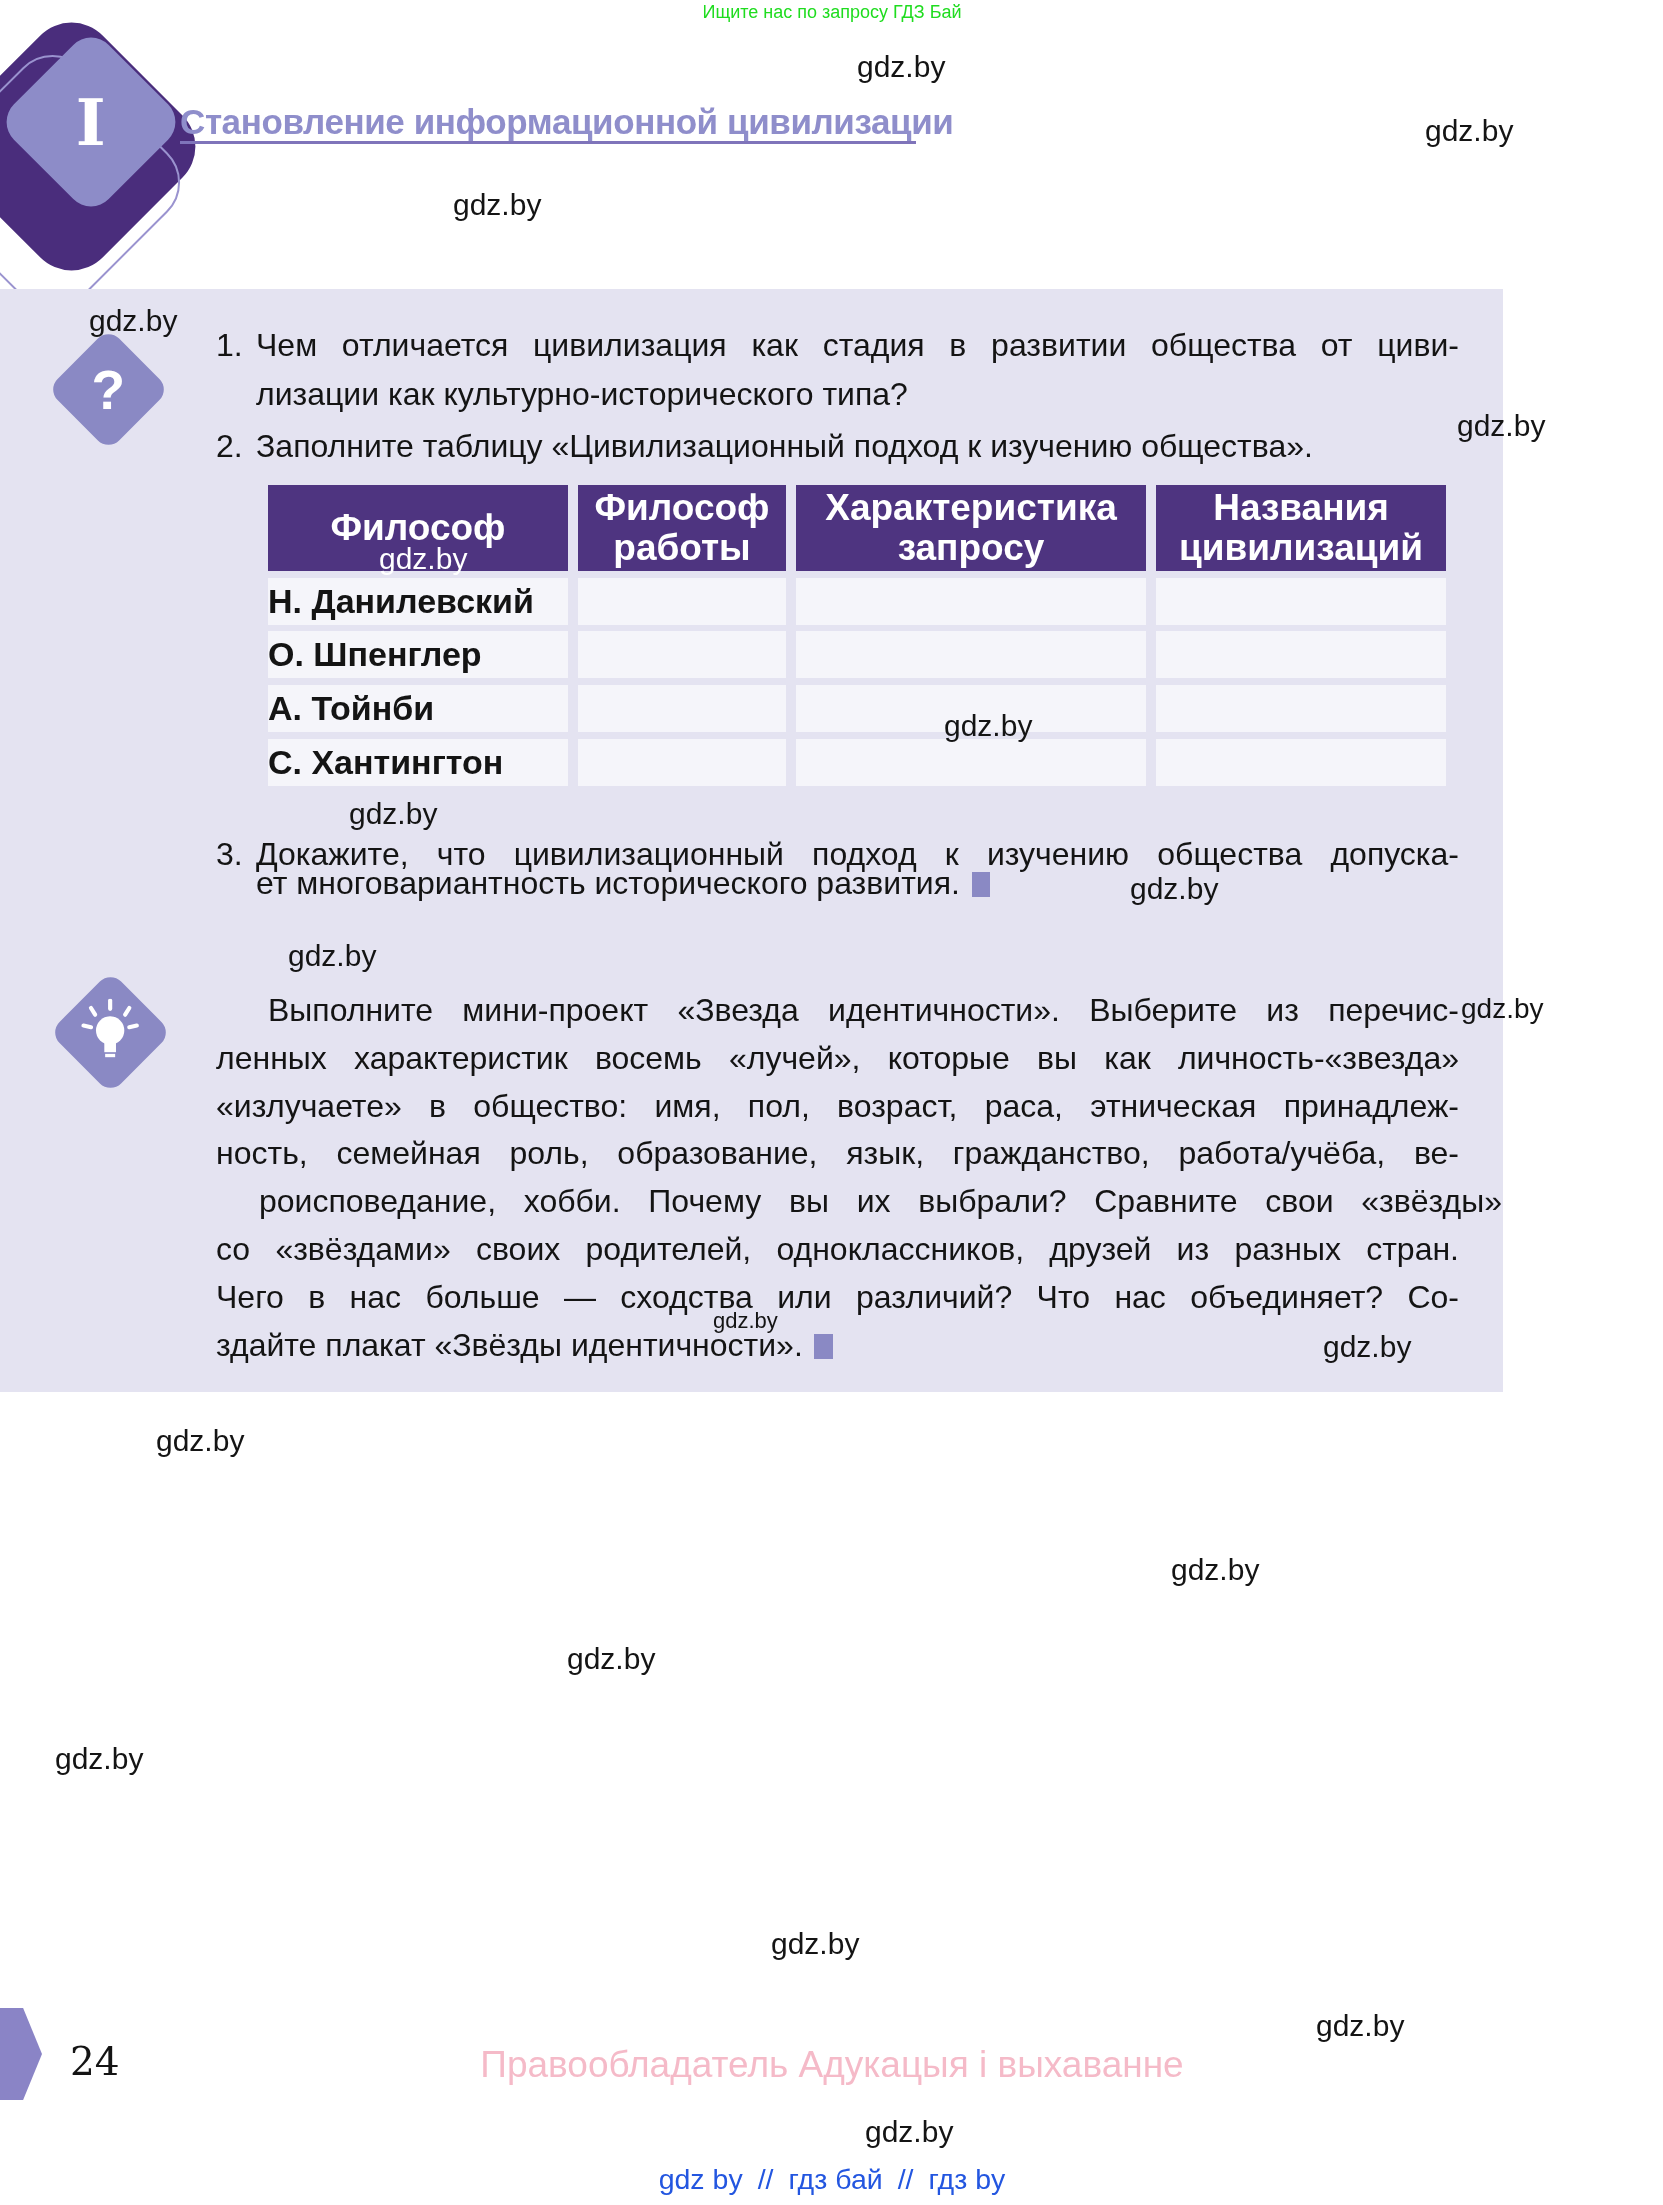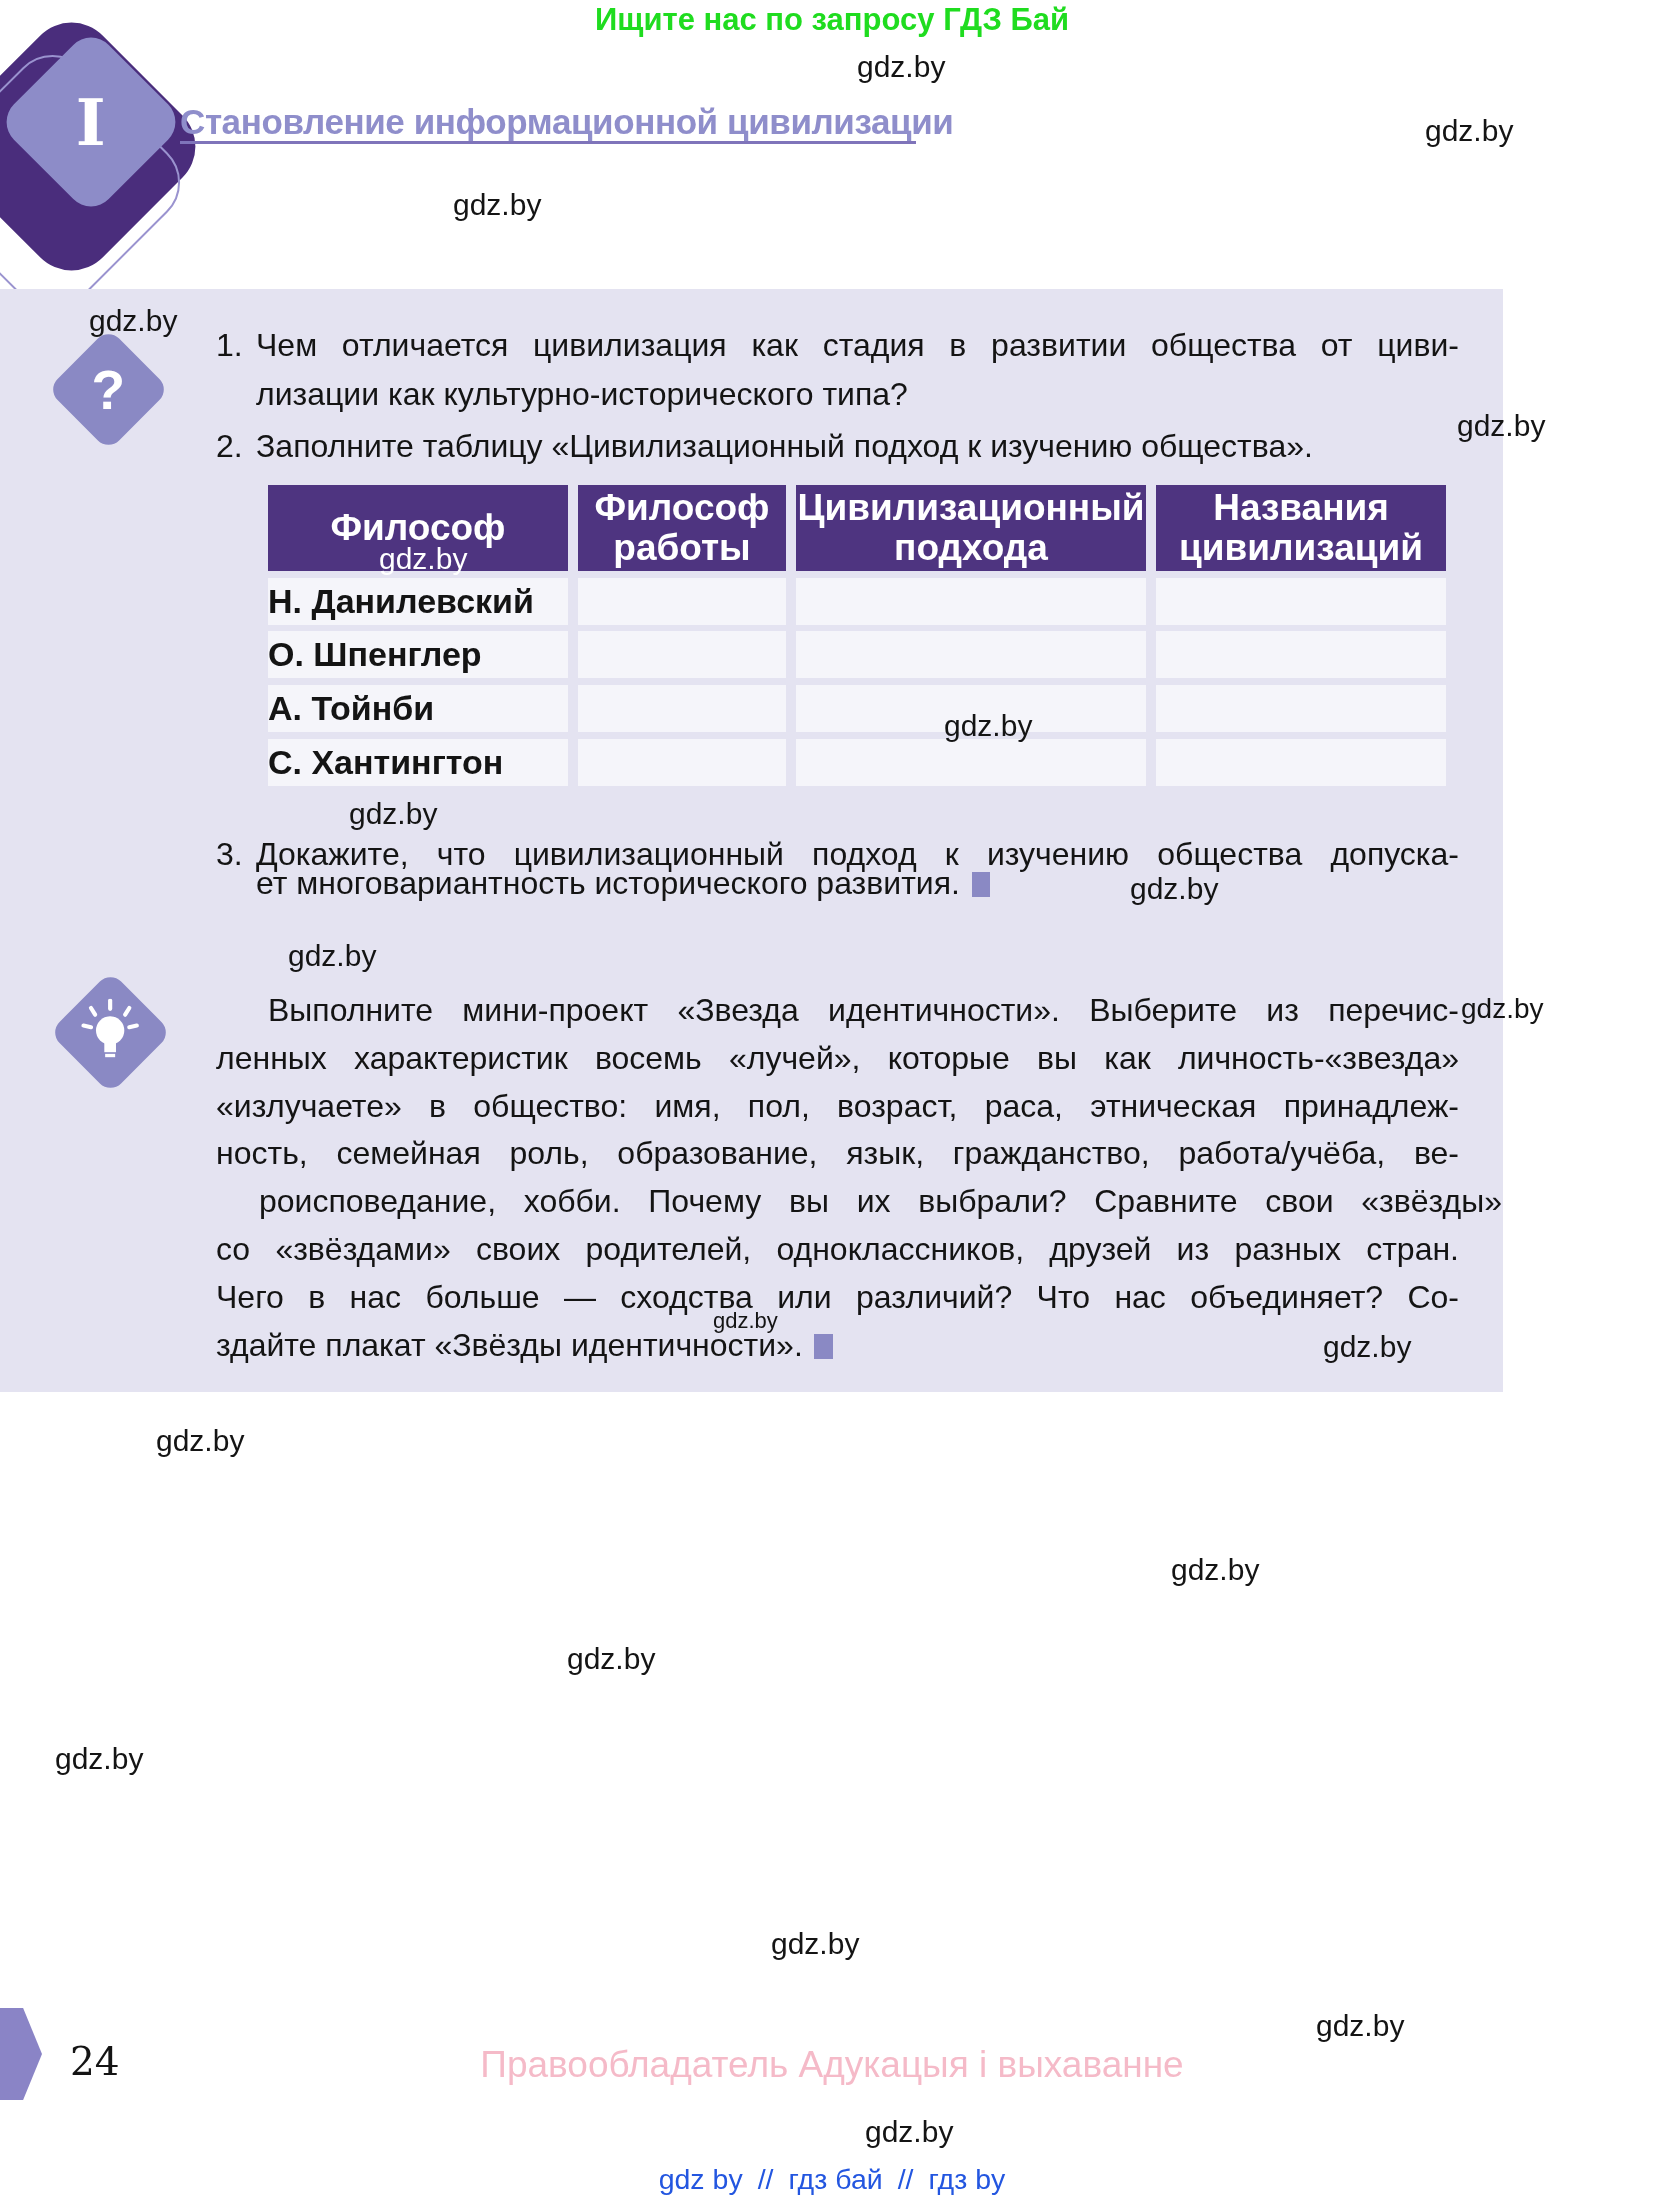--- a/index.html
+++ b/index.html
@@ -2,21 +2,21 @@
 <html style="font-size:13.4px"><head>
 <meta charset="utf-8">
 <style>
   html,body{margin:0;padding:0;}
   body{
     width:1664px;height:2205px;position:relative;background:#ffffff;
     font-family:"Liberation Sans", sans-serif;color:#141414;overflow:hidden;
   }
   .abs{position:absolute;}
   
-  .banner{top:1.7px;left:0;width:100%;text-align:center;font-size:31px;font-weight:700;}
+  .banner{top:1.7px;left:0;width:100%;text-align:center;font-size:18px;font-weight:400;}
   
   .corner{left:0;top:0;width:285px;height:312px;overflow:hidden;}
   .dia{position:absolute;transform:rotate(45deg);}
   .corner-dark{left:-29px;top:46px;width:201px;height:201px;border-radius:44px;background:#4a2d7c;}
   .corner-white-outline{left:-82px;top:35px;width:197px;height:197px;border-radius:42px;border:3.4px solid #ffffff;background:transparent;}
   .corner-lav-outline{left:-50px;top:80px;width:201px;height:201px;border-radius:42px;border:2.5px solid #9a93cf;background:transparent;}
   .corner-inner{left:23.5px;top:55px;width:134px;height:134px;border-radius:25px;background:#8d8cc8;
     display:flex;align-items:center;justify-content:center;}
   .corner-inner span{transform:rotate(-45deg);font-family:"DejaVu Serif", serif;font-size:64px;color:#ffffff;font-weight:700;}
   
@@ -104,21 +104,21 @@
     <div class="tnum" style="top: 423px;">2.</div>
     <div class="tline" style="top: 423px;">Заполните таблицу «Цивилизационный подход к изучению общества».</div>
     <div class="tnum" style="top: 831px;">3.</div>
     <div class="tline just" style="top: 831px;">Докажите, что цивилизационный подход к изучению общества допуска-</div>
     <div class="tline" style="top: 860px;">ет многовариантность исторического развития.<span class="endsq"></span></div>
   </div>
 
 <div class="abs table">
   <div class="th">Философ</div>
   <div class="th">Философ работы</div>
-  <div class="th">Цивилизационный подхода</div>
+  <div class="th">Характеристика запросу</div>
   <div class="th">Названия цивилизаций</div>
 
 <div class="td name">Н. Данилевский</div>
     <div class="td"></div>
     <div class="td"></div>
     <div class="td"></div>
     <div class="td name">О. Шпенглер</div>
     <div class="td"></div>
     <div class="td"></div>
     <div class="td"></div>

